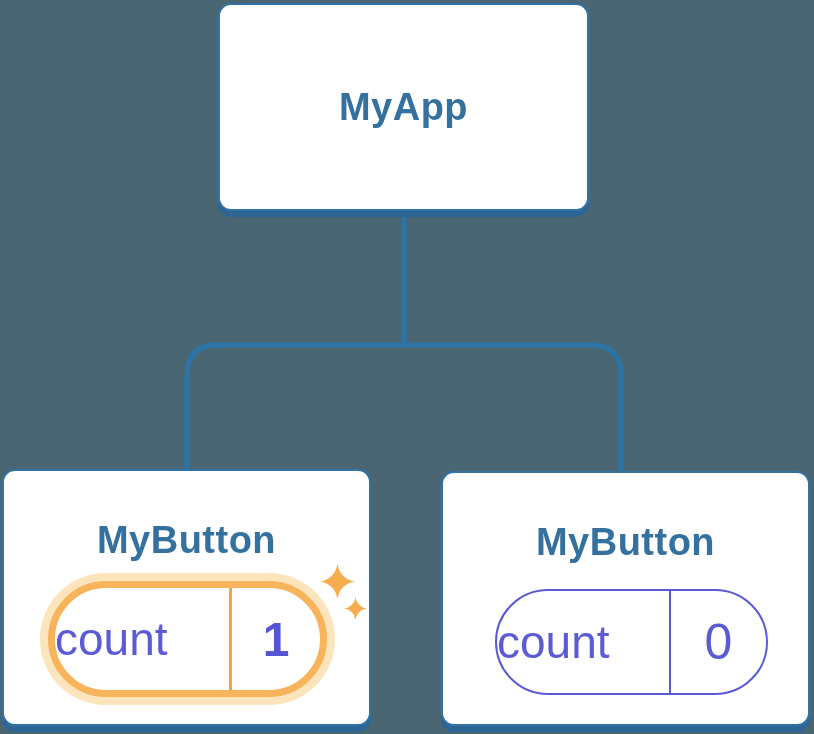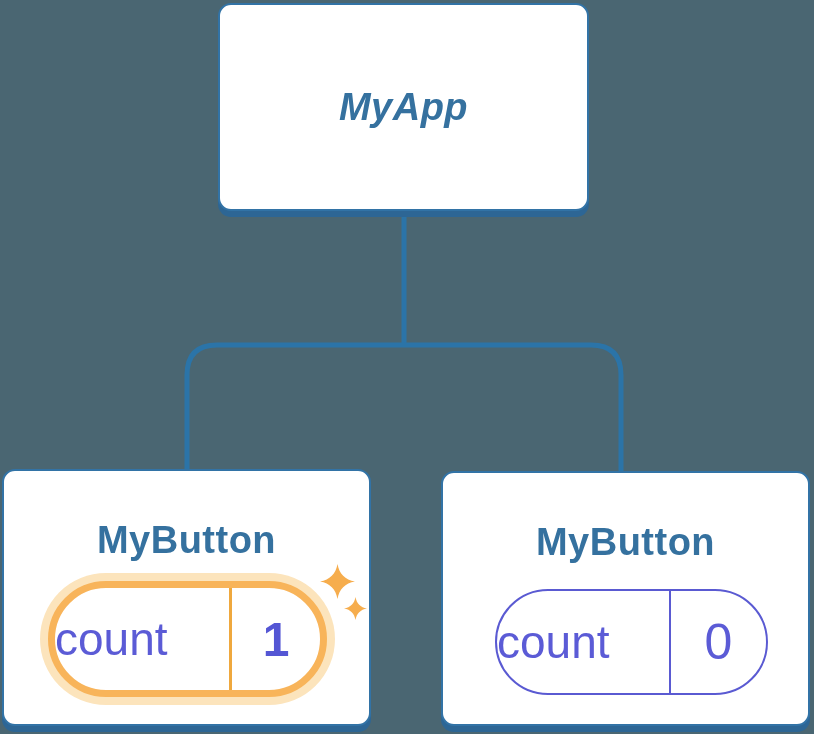--- a/index.html
+++ b/index.html
@@ -23,21 +23,21 @@
   .card {
     position: absolute;
     background: #ffffff;
     border: 2px solid #3273a6;
     border-radius: 13px;
     box-shadow: 0 6px 0 #2d6695;
     box-sizing: border-box;
     z-index: 1;
   }
   .card-root  { left: 218px; top: 3px;   width: 371px; height: 208px;
-                display: flex; align-items: center; justify-content: center; font-style: italic; }
+                display: flex; align-items: center; justify-content: center; }
   .card-left  { left: 2px;   top: 469px; width: 369px; height: 257px; }
   .card-right { left: 441px; top: 471px; width: 369px; height: 255px; }
 
   .card-title {
     color: #35719f;
     font-size: 38px;
     font-weight: 700;
     letter-spacing: 0.5px;
     text-align: center;
     line-height: 1;

